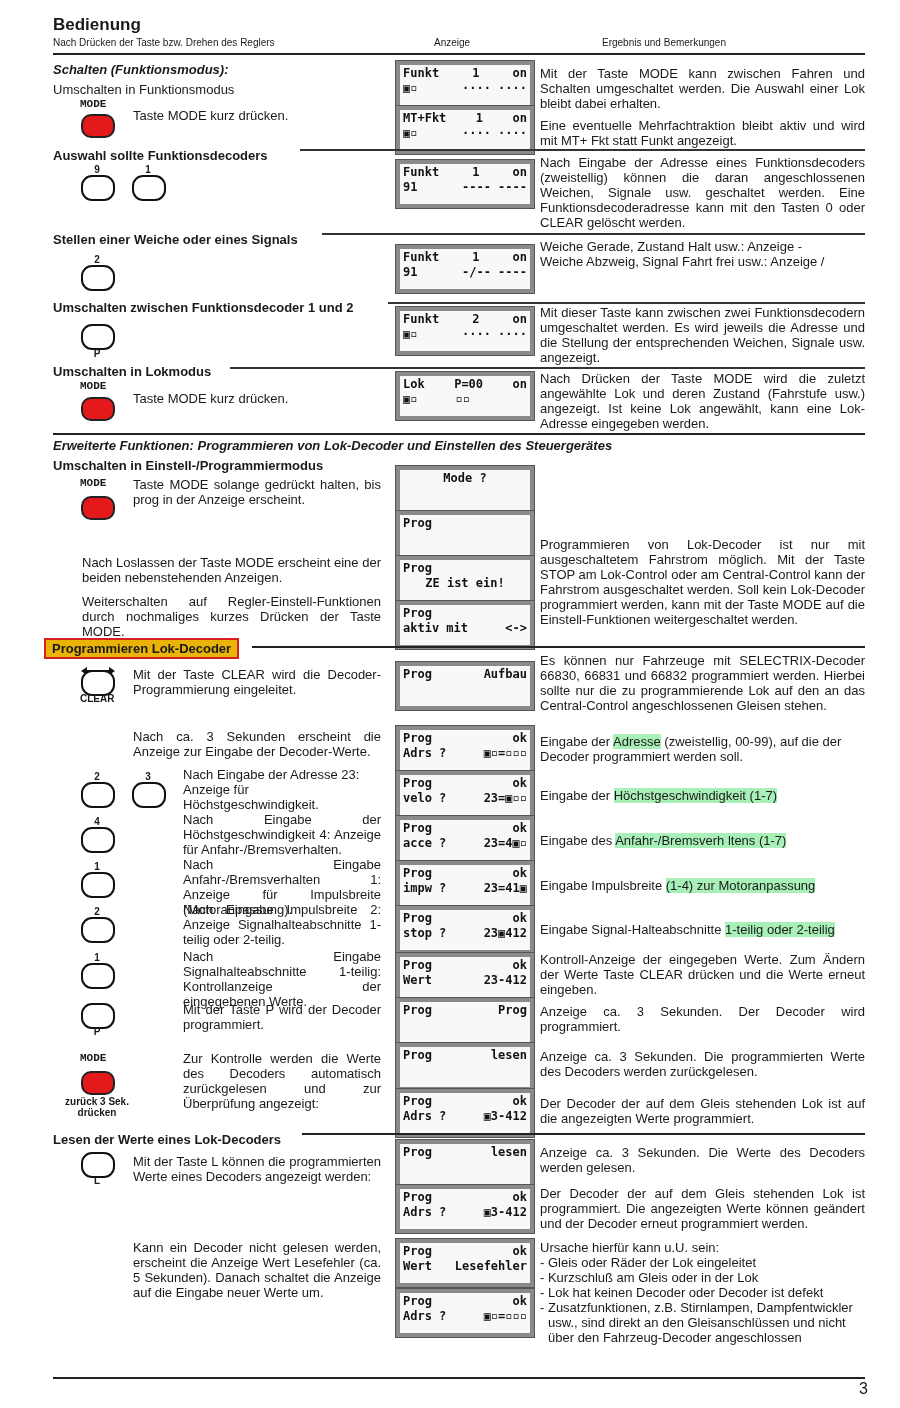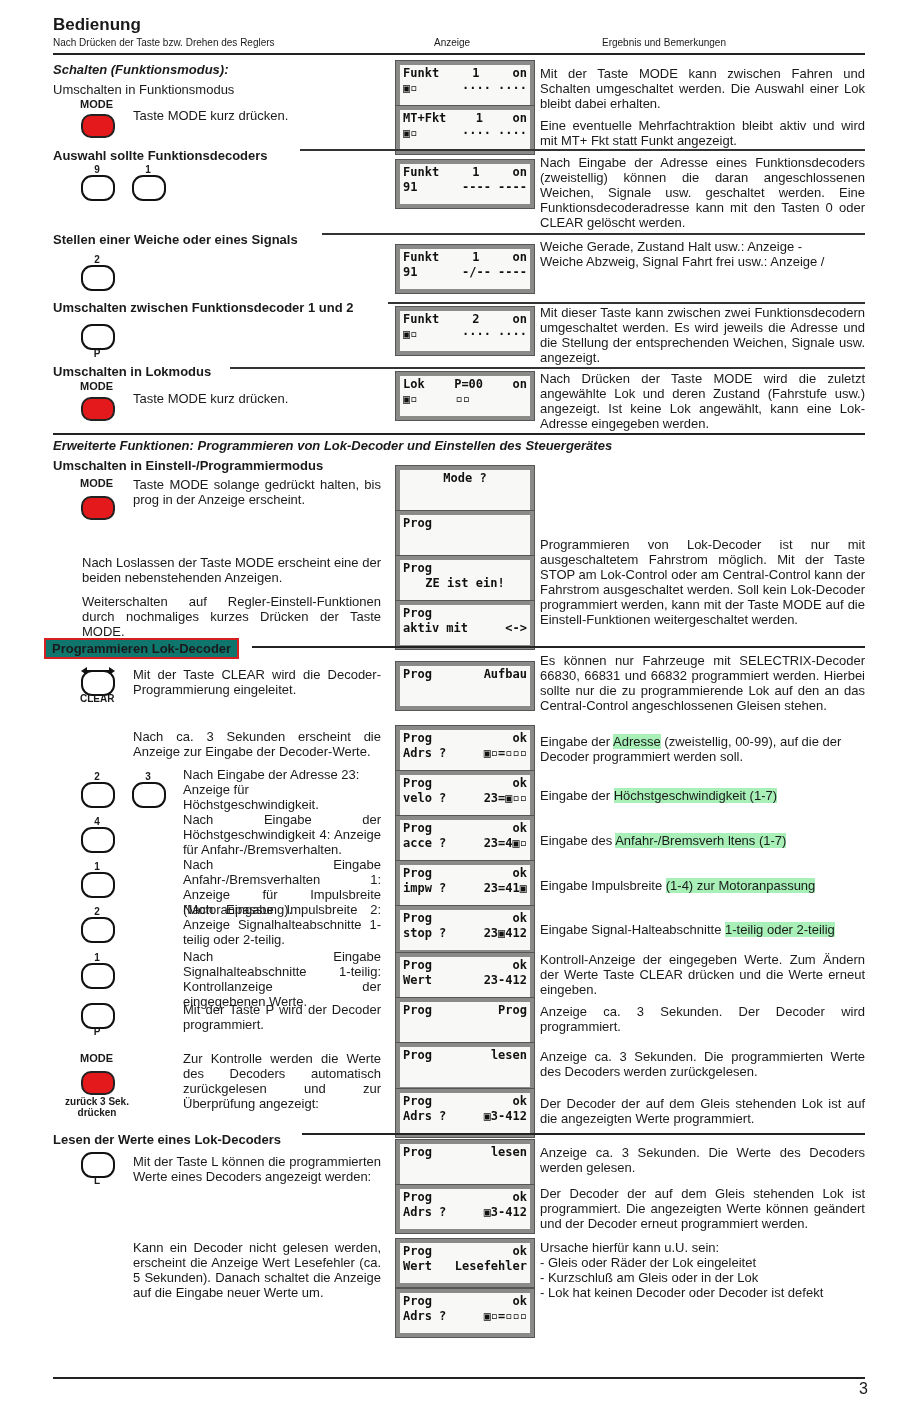--- a/index.html
+++ b/index.html
@@ -7,33 +7,33 @@
          font-family:"Liberation Sans", sans-serif; color:#1a1a1a; }
   .abs { position:absolute; }
   .title { left:53px; top:15px; font-size:17px; font-weight:bold; }
   .colhead { top:37px; font-size:10px; }
   .rule { position:absolute; height:2px; background:#222; }
   .rule.thin { height:1.5px; background:#333; }
   .sect-it { font-style:italic; font-weight:bold; font-size:13px; }
   .sect-b { font-weight:bold; font-size:13px; }
   .txt { font-size:13px; line-height:15px; }
   .just { text-align:justify; }
-  .mode-lbl { font-weight:bold; font-size:11px; }
+  .mode-lbl { font-weight:bold; font-size:11px;font-family:Liberation Mono, monospace; }
   .red-btn { position:absolute; width:30px; height:20px; background:#e3191b;
              border:2px solid #222; border-radius:10px; }
   .key { position:absolute; width:30px; height:22px; border:2px solid #111;
          border-radius:11px; background:#fff; }
   .key-lbl { position:absolute; font-size:10px; font-weight:bold; text-align:center; width:34px; }
   .lcd { position:absolute; width:124px; height:38px; background:#f8f8f6;
          border:4px solid #8a8a88; outline:1px solid #555; box-sizing:content-box;
          font-family:"DejaVu Sans Mono", monospace; font-weight:bold; font-size:12px;
          line-height:15px; padding:1px 3px; color:#111; }
   .lcd .l1, .lcd .l2 { display:flex; justify-content:space-between; white-space:pre; }
   .hl { background:#a8f0b8; }
-  .prog-box { left:44px; top:638px; padding:1px 6px; background:#0f766e;
+  .prog-box { left:44px; top:638px; padding:1px 6px; background:#eab308;
               border:2px solid #d62020; font-weight:bold; font-size:13px; }
   .pagenum { right:32px; top:1380px; font-size:16px; }
   ul.causes { margin:0; padding:0; list-style:none; }
   ul.causes li { text-indent:-8px; padding-left:8px; }
 </style>
 </head>
 <body>
 
 <div class="abs title">Bedienung</div>
 <div class="abs colhead" style="left:53px">Nach Drücken der Taste bzw. Drehen des Reglers</div>
@@ -245,16 +245,17 @@
 <div class="lcd" style="left:396px;top:1289px">
   <div class="l1"><span>Prog</span><span>ok</span></div>
   <div class="l2"><span>Adrs ?</span><span>▣▫=▫▫▫</span></div>
 </div>
 <div class="abs txt" style="left:540px;top:1240px;width:328px">
   <div>Ursache hierfür kann u.U. sein:</div>
   <ul class="causes">
     <li>- Gleis oder Räder der Lok eingeleitet</li>
     <li>- Kurzschluß am Gleis oder in der Lok</li>
     <li>- Lok hat keinen Decoder oder Decoder ist defekt</li>
+    <li>- Zusatzfunktionen, z.B. Stirnlampen, Dampfentwickler usw., sind direkt an den Gleisanschlüssen und nicht über den Fahrzeug-Decoder angeschlossen</li>
   </ul>
 </div>
 <div class="rule" style="left:53px;top:1377px;width:812px"></div>
 <div class="abs pagenum">3</div>
 
 </body></html>

